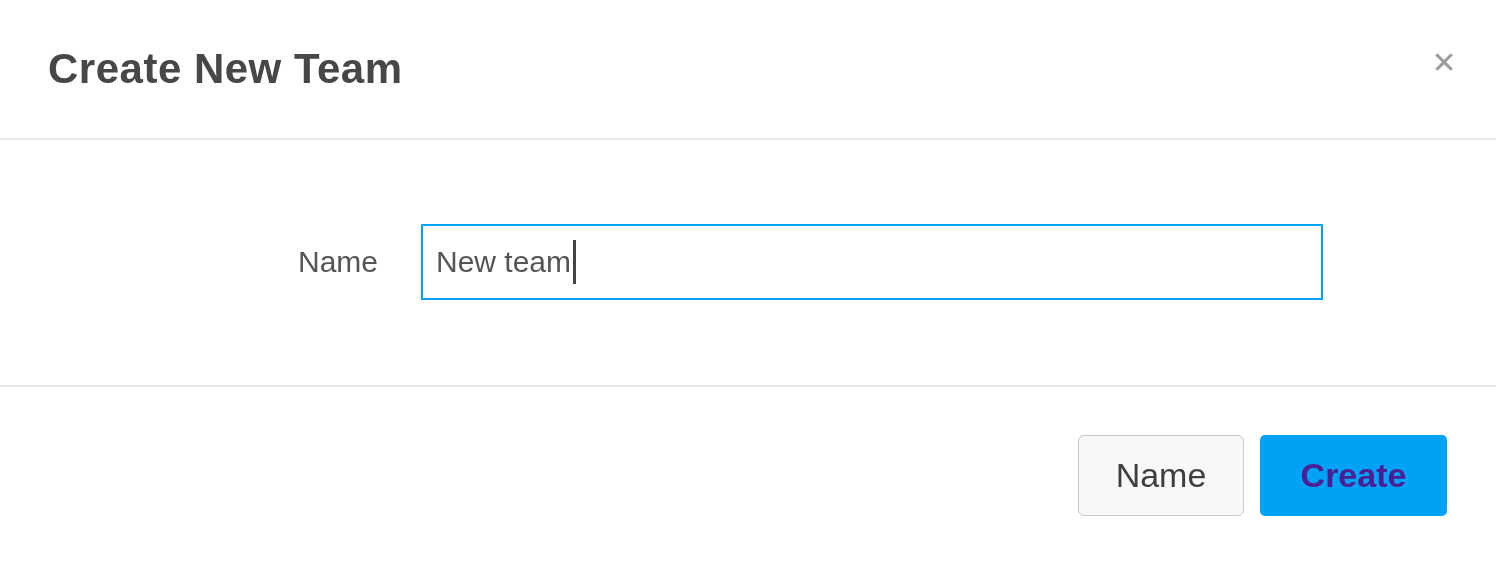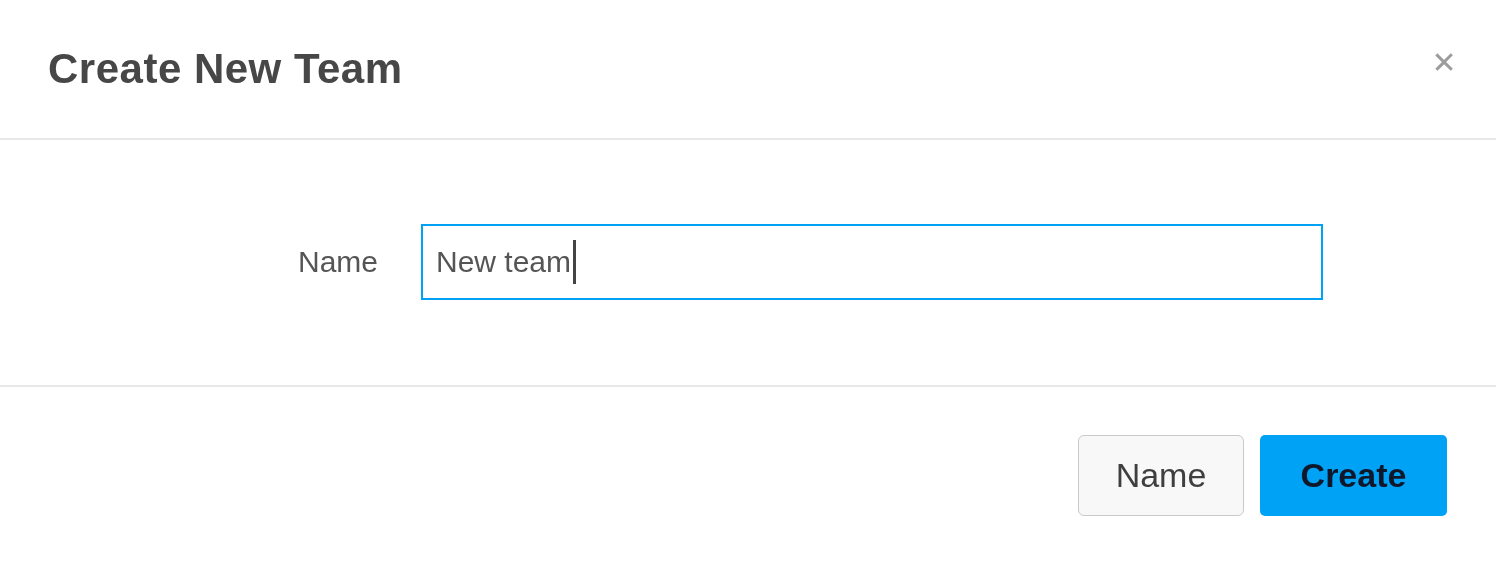--- a/index.html
+++ b/index.html
@@ -112,21 +112,21 @@
     width: 166px;
     background: #f8f8f8;
     border: 1px solid #c9c9c9;
     border-radius: 6px;
     color: #3f3f3f;
   }
   .btn-create {
     width: 187px;
     background: #00a2f5;
     border-radius: 5px;
-    color: #0f172a;
+    color: #4c1d95;
     font-weight: bold;
   }
 </style>
 </head>
 <body>
 
 <div class="modal">
 
   <div class="modal-header">
     <div class="modal-title">Create New Team</div>

